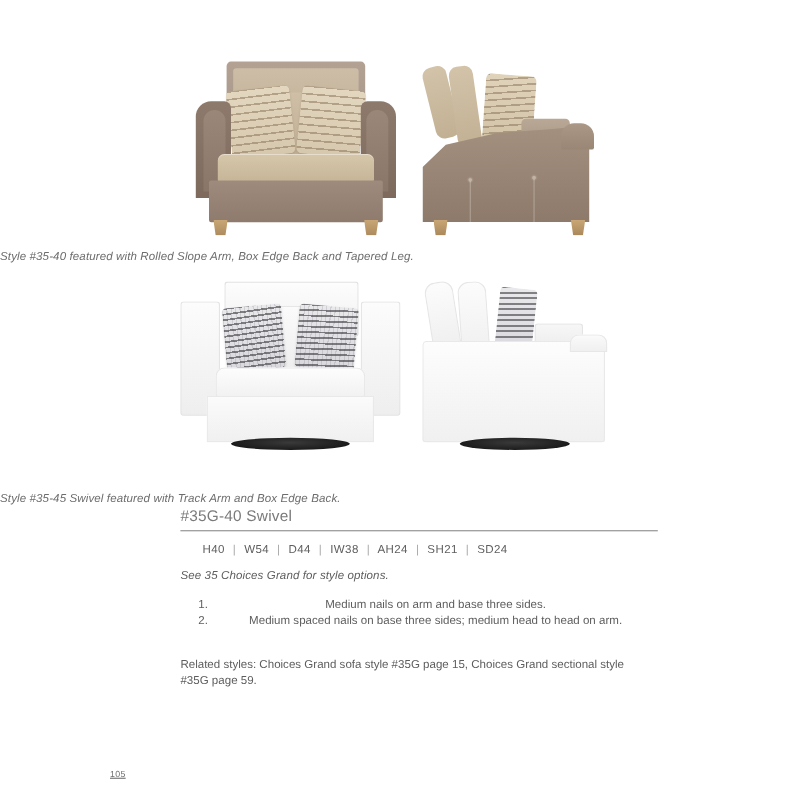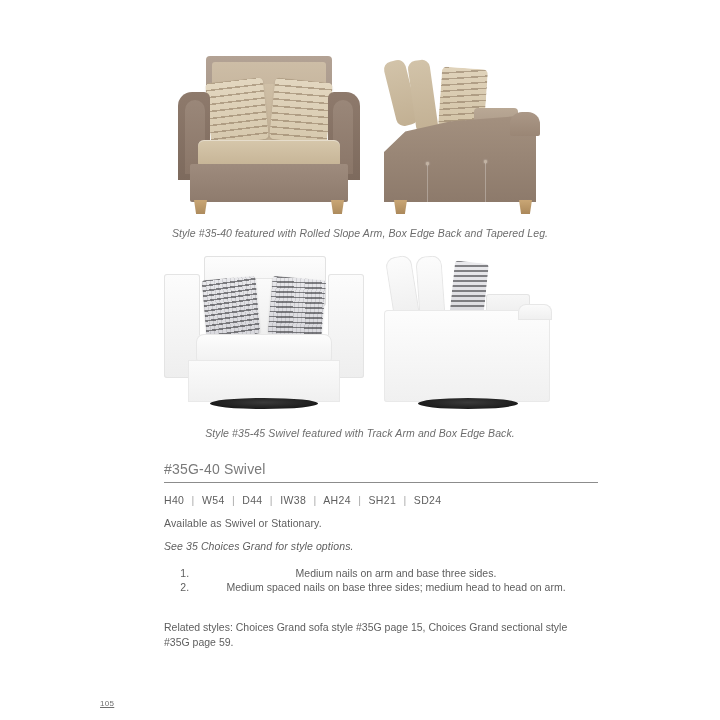--- a/index.html
+++ b/index.html
@@ -37,28 +37,27 @@
 
   .figure {
     position: relative;
   }
 
   
   .caption {
     position: absolute;
     left: 0;
     width: 720px;
-    text-align: center;
     font-style: italic;
     font-size: 10.5px;
     color: #6d6d6d;
     letter-spacing: .1px;
   }
   #caption-leather { top: 227px; }
-  #caption-swivel  { top: 427px; }
+  #caption-swivel  { top: 447px; }
 
   
 
   
   .chair { position: relative; }
 
   
   #leather-front { width: 186px; height: 168px; }
 
   .lf-backrest {
@@ -345,20 +344,21 @@
     height: 1px;
     background: #8c8c8c;
     margin-top: 2px;
   }
 
   .dims {
     margin-top: 11px;
     font-size: 10.5px;
     color: #5e5e5e;
     letter-spacing: .35px;
+    margin-left: 20px;
   }
   .dims .sep { color: #a9a9a9; padding: 0 4px; }
 
   .spec-line {
     margin-top: 11px;
     font-size: 10.5px;
     color: #5e5e5e;
     letter-spacing: .1px;
   }
   .spec-line.italic { font-style: italic; }
@@ -481,21 +481,20 @@
       <span class="sep">|</span>
       <span>IW38</span>
       <span class="sep">|</span>
       <span>AH24</span>
       <span class="sep">|</span>
       <span>SH21</span>
       <span class="sep">|</span>
       <span>SD24</span>
     </div>
 
-    <div class="spec-line">Available as Swivel or Stationary.</div>
 
     <div class="spec-line italic">See 35 Choices Grand for style options.</div>
 
 
     <div class="nailhead">
       <ol>
         <li>Medium nails on arm and base three sides.</li>
         <li>Medium spaced nails on base three sides; medium head to head on arm.</li>
       </ol>
     </div>

